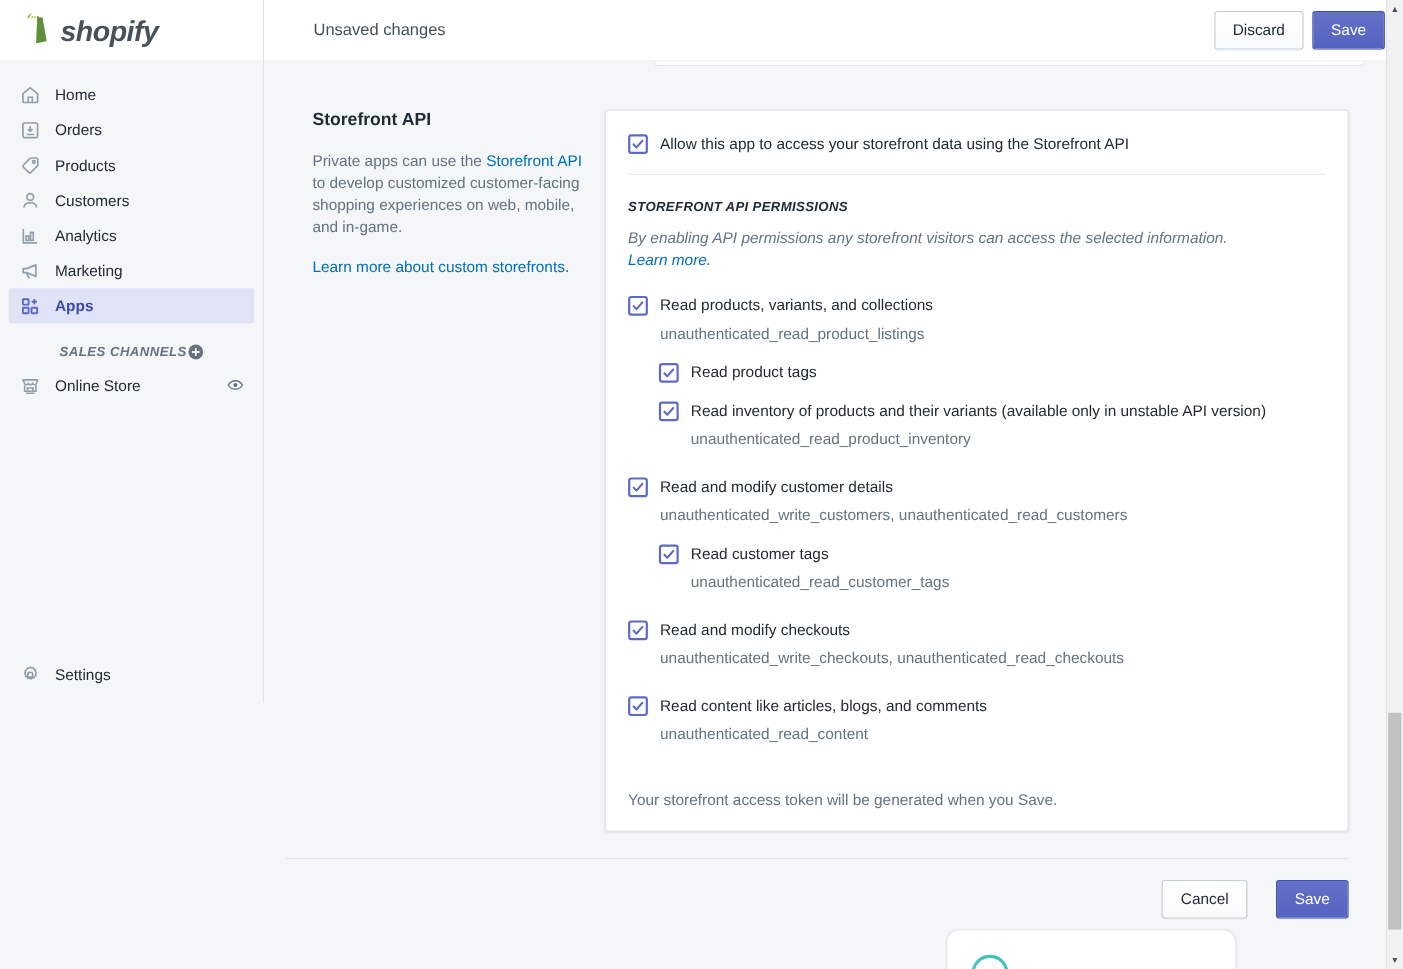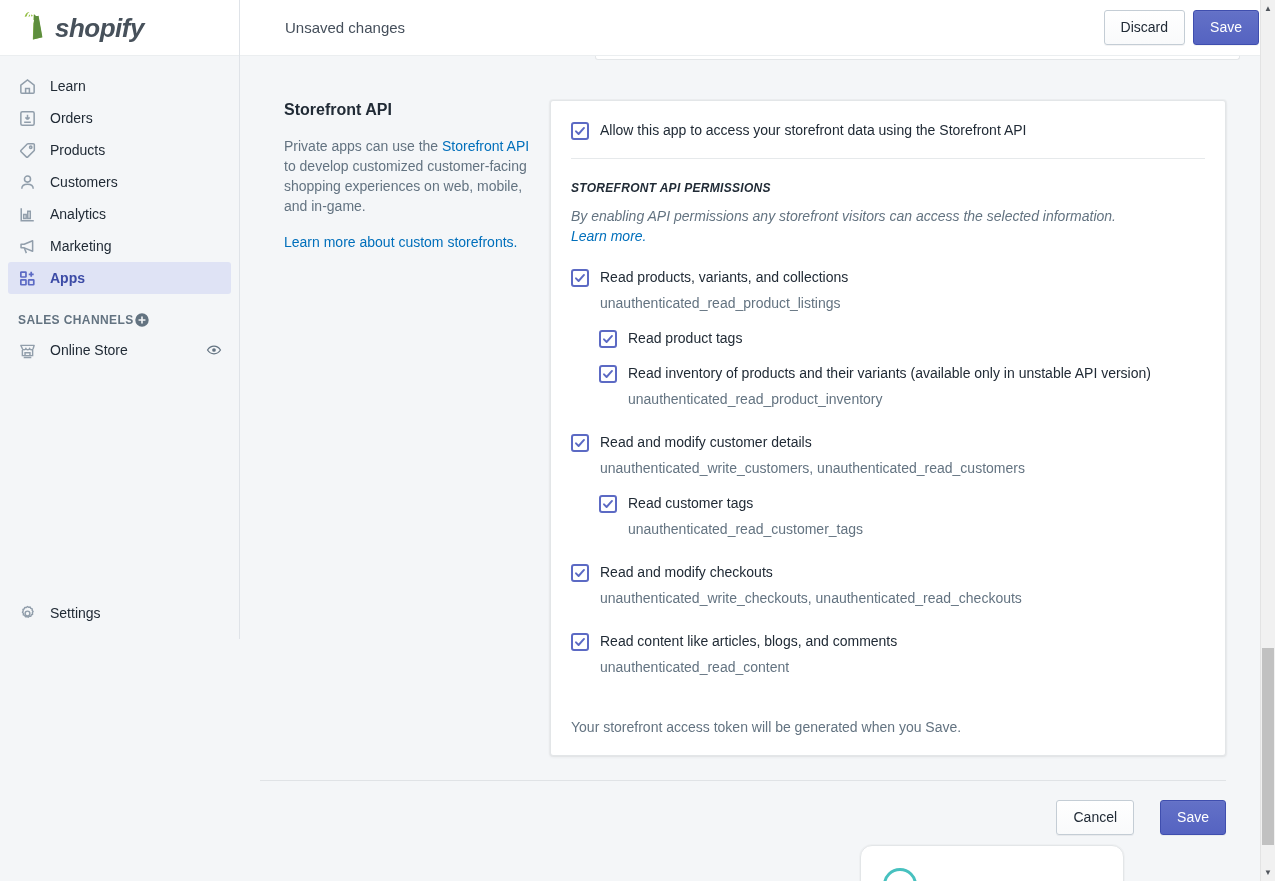--- a/index.html
+++ b/index.html
@@ -62,24 +62,25 @@
     color: #919EAB;
     margin-right: 13px;
   }
   .nav-item .nav-label { line-height: 1; }
   .nav-item.active { background: #DFE3F5; color: #3C4BA6; font-weight: 600; }
   .nav-item.active .nav-ico { color: #5C6AC4; }
 
   .section-head {
     display: flex;
     align-items: center;
-    justify-content: flex-start;
+    justify-content: center;
     padding: 0 17px 0 18px;
     height: 28px;
     margin-top: 12px;
+    font-style: italic;
   }
   .section-title {
     font-size: 12px;
     font-weight: 600;
     letter-spacing: 0.4px;
     color: #637381;
   }
   .section-action { color: #637381; display:flex; cursor: pointer; }
 
   .channel-item {
@@ -322,21 +323,21 @@
 
     <nav class="nav">
 
       <div class="nav-item">
         <span class="nav-ico">
           <svg width="19" height="19" viewBox="0 0 20 20" fill="none" stroke="currentColor" stroke-width="1.6">
             <path d="M3 8.5 10 3l7 5.5V16a1 1 0 0 1-1 1H4a1 1 0 0 1-1-1z"></path>
             <path d="M8 17v-5h4v5"></path>
           </svg>
         </span>
-        <span class="nav-label">Learn</span>
+        <span class="nav-label">Home</span>
       </div>
 
       <div class="nav-item">
         <span class="nav-ico">
           <svg width="19" height="19" viewBox="0 0 20 20" fill="none" stroke="currentColor" stroke-width="1.6">
             <rect x="3" y="3" width="14" height="14" rx="1.6"></rect>
             <path d="M10 6v5m0 0 2.2-2.2M10 11 7.8 8.8M6.5 14h7"></path>
           </svg>
         </span>
         <span class="nav-label">Orders</span>

